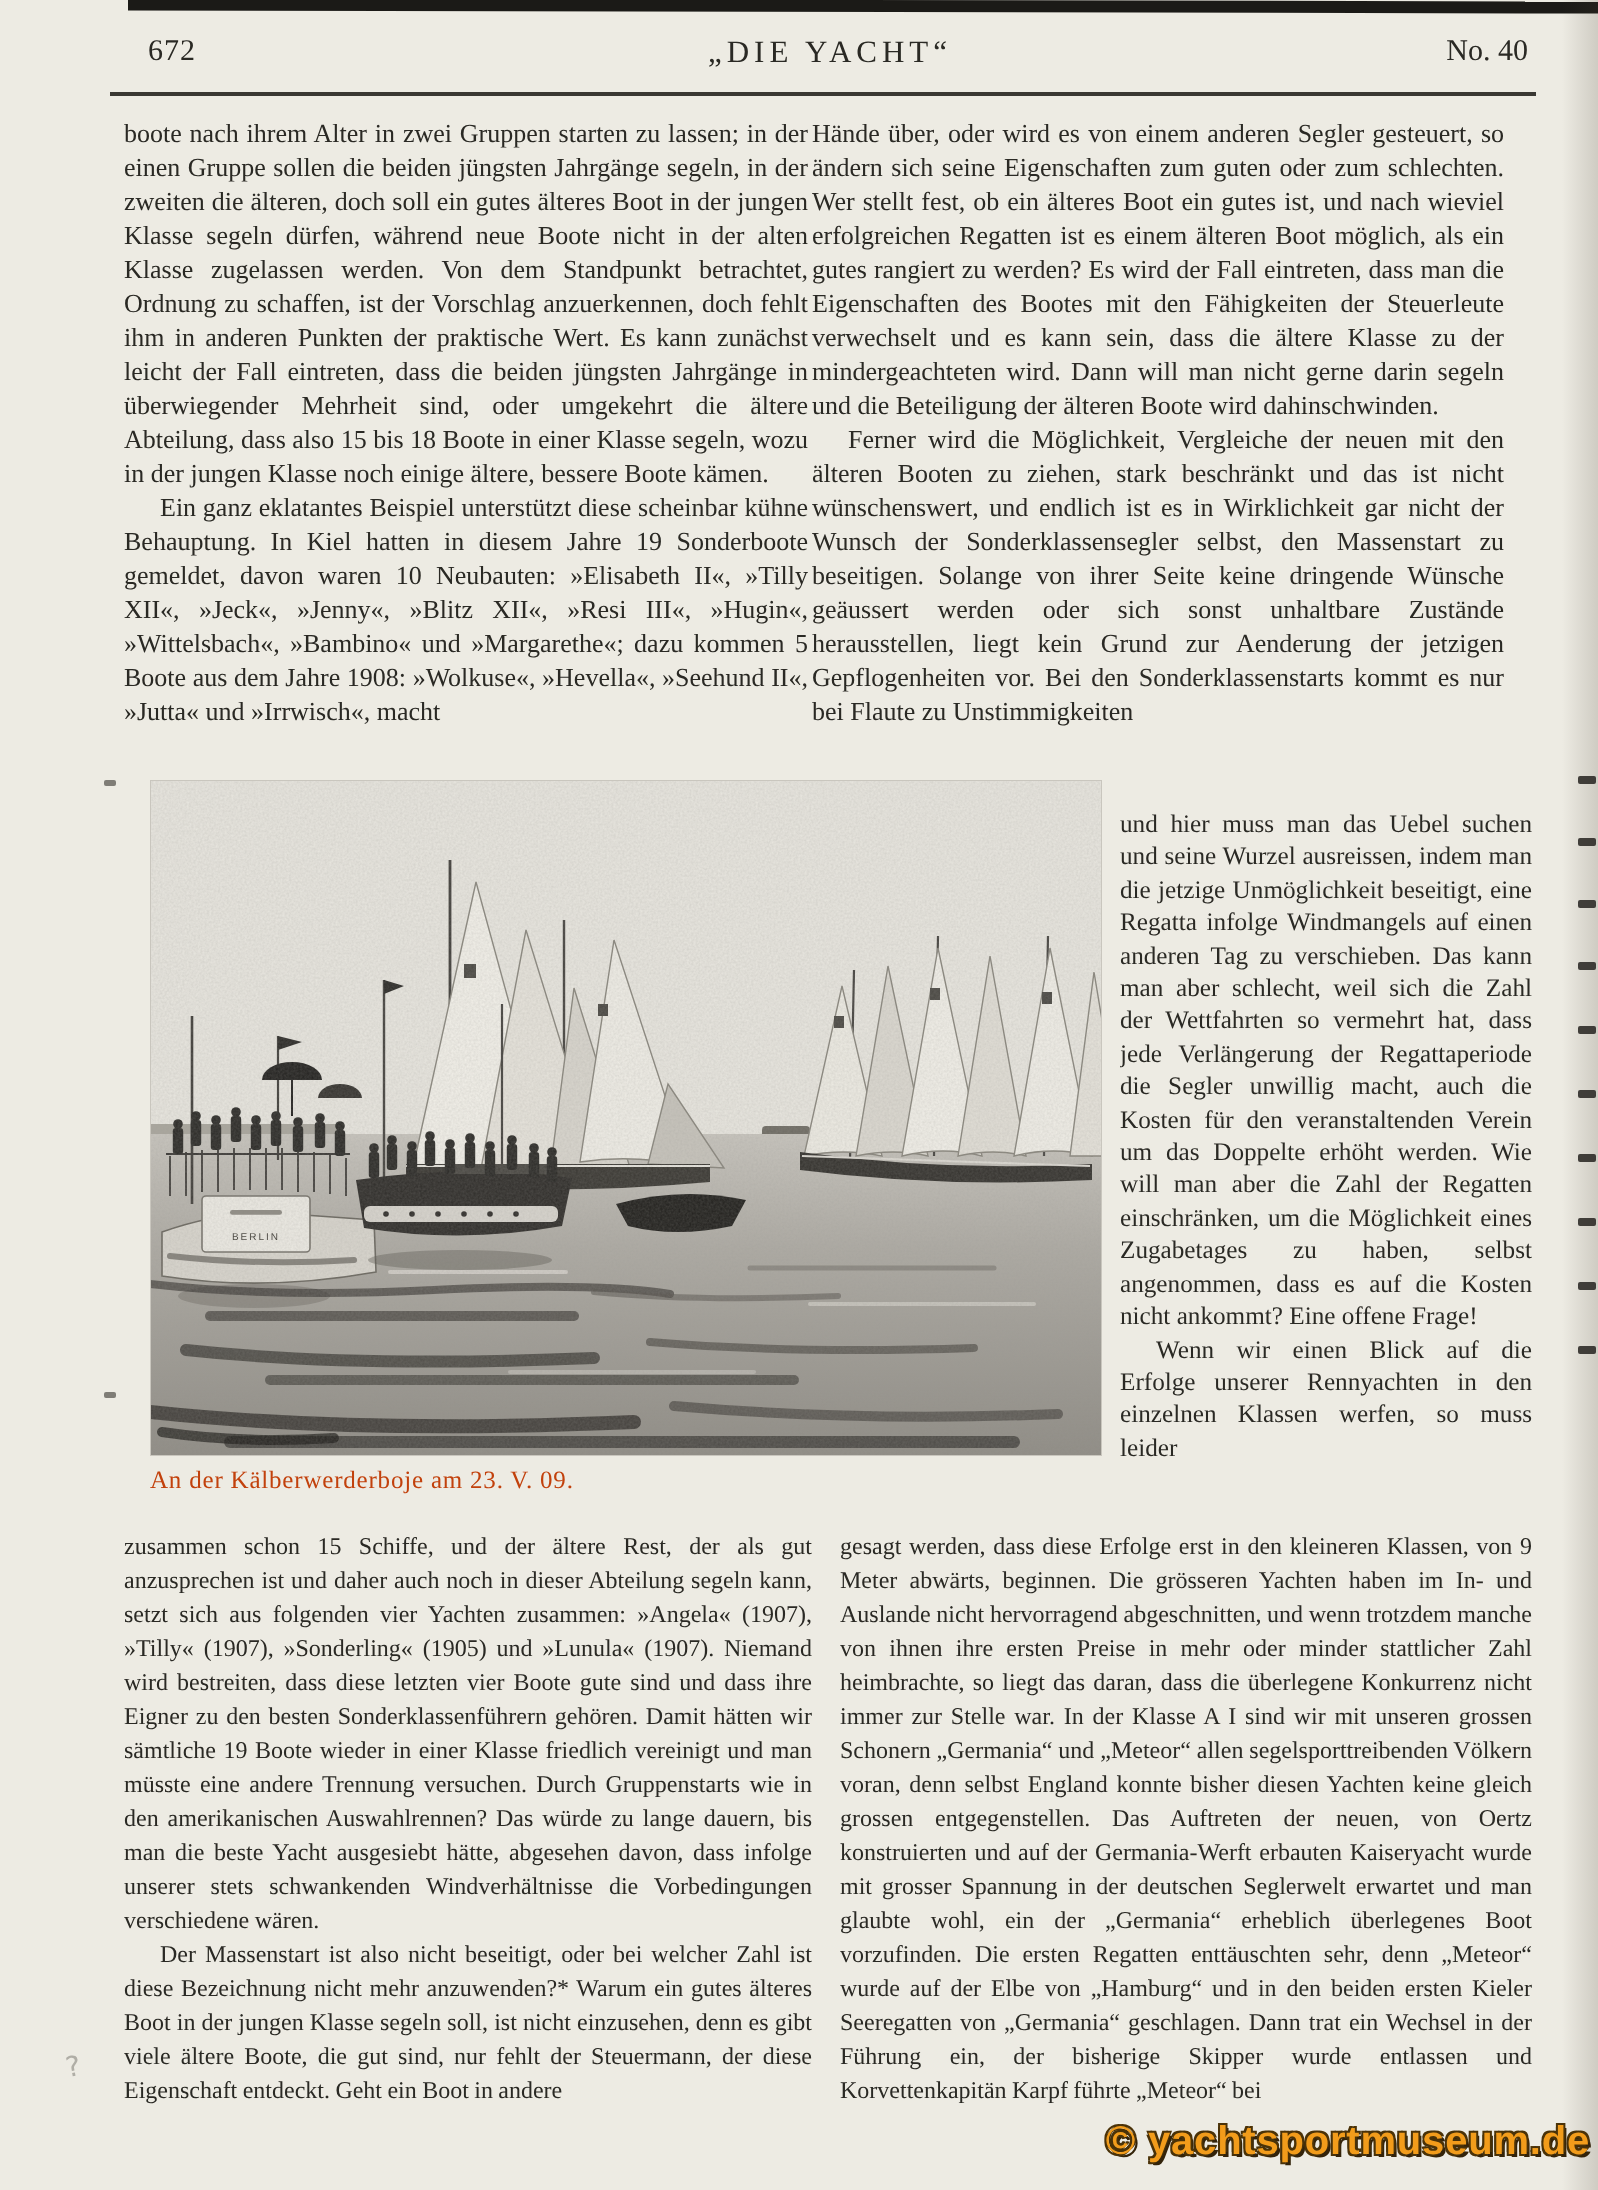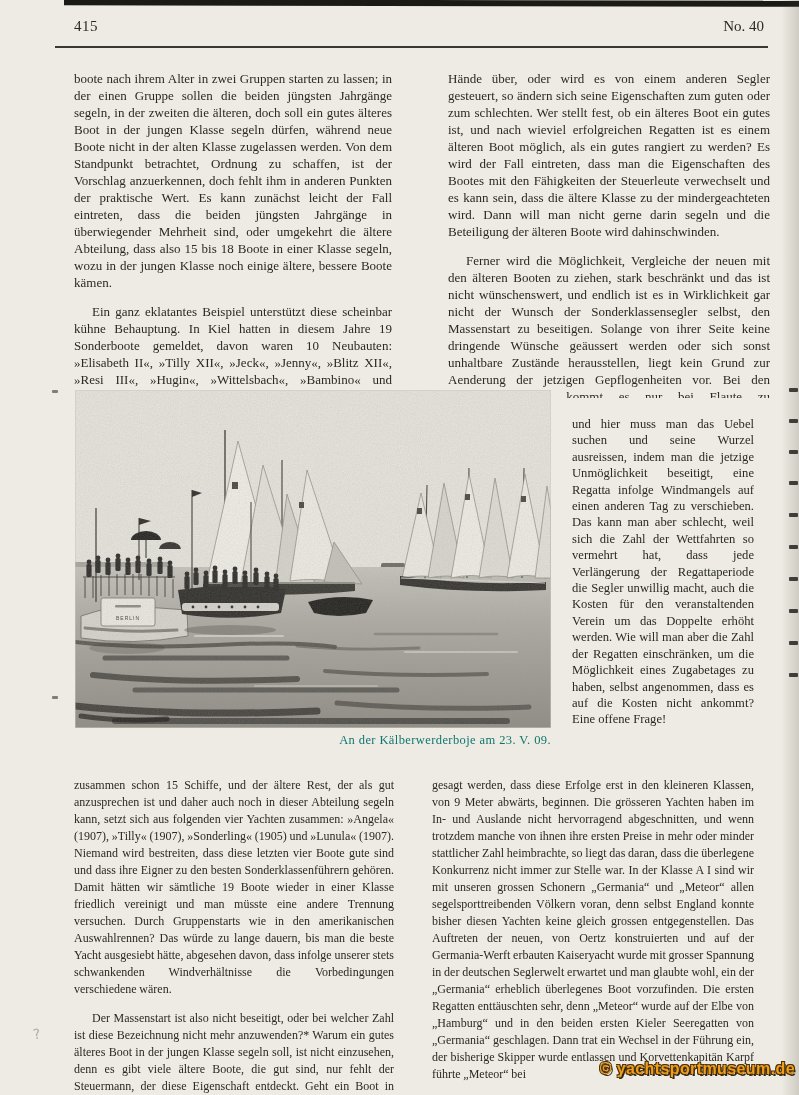--- a/index.html
+++ b/index.html
@@ -19,38 +19,38 @@
   .pencil{position:absolute;left:33px;top:1026px;font-size:14px;color:#75726a;opacity:.5;
     transform:rotate(-10deg);font-family:"DejaVu Sans",sans-serif;}
   
   .header{position:absolute;top:18px;left:62px;width:706px;height:24px;}
   .h-num{position:absolute;left:12px;top:0;font-size:15px;letter-spacing:.5px;}
   .h-title{position:absolute;left:0;right:0;top:0;text-align:center;font-size:15.5px;letter-spacing:2.5px;}
   .h-issue{position:absolute;right:4px;top:0;font-size:15px;}
   .h-rule{position:absolute;top:46px;left:55px;width:713px;height:2px;background:#3a3833;}
   
   .col{position:absolute;overflow:hidden;}
-  .para{margin:12px;text-align:justify;hyphens:auto;-webkit-hyphens:auto;}
+  .para{margin:0;text-align:justify;hyphens:auto;-webkit-hyphens:auto;}
   .indent{text-indent:18px;}
   .col-top{font-size:13px;line-height:17px;}
   .col-narrow{font-size:12.6px;line-height:16.4px;}
   .col-bottom{font-size:12px;line-height:17px;word-spacing:-.3px;}
   #left-top{left:62px;top:58px;width:342px;height:334px;}
-  #right-top{left:436px;top:58px;width:346px;height:340px;}
+  #right-top{left:406px;top:58px;width:346px;height:340px;}
   #right-narrow{left:560px;top:404px;width:206px;height:362px;}
   #left-bottom{left:62px;top:765px;width:344px;height:330px;}
   #right-bottom{left:420px;top:765px;width:346px;height:330px;}
   
   .photo{position:absolute;left:75px;top:390px;width:476px;height:338px;}
-  .caption{position:absolute;left:75px;top:733px;width:476px;text-align:right;
-    font-size:12.5px;letter-spacing:.4px;color:#0f766e;}
+  .caption{position:absolute;left:75px;top:733px;width:476px;text-align:left;
+    font-size:12.5px;letter-spacing:.4px;color:#c2410c;}
   
   .watermark{position:absolute;right:4px;top:1060px;z-index:9;
     font-family:"Liberation Sans","DejaVu Sans",sans-serif;
-    font-weight:bold;font-size:16px;letter-spacing:.4px;color:#f29c1b;
+    font-weight:bold;font-size:20px;letter-spacing:.4px;color:#f29c1b;
     text-shadow:-1px -1px 0 #4a3208,1px -1px 0 #4a3208,-1px 1px 0 #4a3208,1.5px 1.5px 0 #33230a;}
 </style>
 </head>
 <body>
 
 <div class="scan-strip-top"></div>
 <div class="page-edge-right"></div>
 <div class="tick r" style="top:388px"></div>
 <div class="tick r" style="top:419px"></div>
 <div class="tick r" style="top:450px"></div>
@@ -59,37 +59,39 @@
 <div class="tick r" style="top:545px"></div>
 <div class="tick r" style="top:577px"></div>
 <div class="tick r" style="top:609px"></div>
 <div class="tick r" style="top:641px"></div>
 <div class="tick r" style="top:673px"></div>
 <div class="tick l" style="top:390px"></div>
 <div class="tick l" style="top:696px"></div>
 <div class="pencil">?</div>
 
 <div class="header">
-  <span class="h-num">415</span>
+  <span class="h-num">672</span>
+  <span class="h-title">„DIE YACHT“</span>
   <span class="h-issue">No. 40</span>
 </div>
 <div class="h-rule"></div>
 
 <div id="left-top" class="col col-top">
   <p class="para">boote nach ihrem Alter in zwei Gruppen starten zu lassen; in der einen Gruppe sollen die beiden jüngsten Jahrgänge segeln, in der zweiten die älteren, doch soll ein gutes älteres Boot in der jungen Klasse segeln dürfen, während neue Boote nicht in der alten Klasse zugelassen werden. Von dem Standpunkt betrachtet, Ordnung zu schaffen, ist der Vorschlag anzuerkennen, doch fehlt ihm in anderen Punkten der praktische Wert. Es kann zunächst leicht der Fall eintreten, dass die beiden jüngsten Jahrgänge in überwiegender Mehrheit sind, oder umgekehrt die ältere Abteilung, dass also 15 bis 18 Boote in einer Klasse segeln, wozu in der jungen Klasse noch einige ältere, bessere Boote kämen.</p>
   <p class="para indent">Ein ganz eklatantes Beispiel unterstützt diese scheinbar kühne Behauptung. In Kiel hatten in diesem Jahre 19 Sonderboote gemeldet, davon waren 10 Neubauten: »Elisabeth II«, »Tilly XII«, »Jeck«, »Jenny«, »Blitz XII«, »Resi III«, »Hugin«, »Wittelsbach«, »Bambino« und »Margarethe«; dazu kommen 5 Boote aus dem Jahre 1908: »Wolkuse«, »Hevella«, »Seehund II«, »Jutta« und »Irrwisch«, macht</p>
 </div>
 
 <div id="right-top" class="col col-top">
   <p class="para">Hände über, oder wird es von einem anderen Segler gesteuert, so ändern sich seine Eigenschaften zum guten oder zum schlechten. Wer stellt fest, ob ein älteres Boot ein gutes ist, und nach wieviel erfolgreichen Regatten ist es einem älteren Boot möglich, als ein gutes rangiert zu werden? Es wird der Fall eintreten, dass man die Eigenschaften des Bootes mit den Fähigkeiten der Steuerleute verwechselt und es kann sein, dass die ältere Klasse zu der mindergeachteten wird. Dann will man nicht gerne darin segeln und die Beteiligung der älteren Boote wird dahinschwinden.</p>
   <p class="para indent">Ferner wird die Möglichkeit, Vergleiche der neuen mit den älteren Booten zu ziehen, stark beschränkt und das ist nicht wünschenswert, und endlich ist es in Wirklichkeit gar nicht der Wunsch der Sonderklassensegler selbst, den Massenstart zu beseitigen. Solange von ihrer Seite keine dringende Wünsche geäussert werden oder sich sonst unhaltbare Zustände herausstellen, liegt kein Grund zur Aenderung der jetzigen Gepflogenheiten vor. Bei den Sonderklassenstarts kommt es nur bei Flaute zu Unstimmigkeiten</p>
 </div>
 
 <div id="right-narrow" class="col col-narrow">
   <p class="para">und hier muss man das Uebel suchen und seine Wurzel ausreissen, indem man die jetzige Unmöglichkeit beseitigt, eine Regatta infolge Windmangels auf einen anderen Tag zu verschieben. Das kann man aber schlecht, weil sich die Zahl der Wettfahrten so vermehrt hat, dass jede Verlängerung der Regattaperiode die Segler unwillig macht, auch die Kosten für den veranstaltenden Verein um das Doppelte erhöht werden. Wie will man aber die Zahl der Regatten einschränken, um die Möglichkeit eines Zugabetages zu haben, selbst angenommen, dass es auf die Kosten nicht ankommt? Eine offene Frage!</p>
+  <p class="para indent">Wenn wir einen Blick auf die Erfolge unserer Rennyachten in den einzelnen Klassen werfen, so muss leider</p>
 </div>
 
 <div id="left-bottom" class="col col-bottom">
   <p class="para">zusammen schon 15 Schiffe, und der ältere Rest, der als gut anzusprechen ist und daher auch noch in dieser Abteilung segeln kann, setzt sich aus folgenden vier Yachten zusammen: »Angela« (1907), »Tilly« (1907), »Sonderling« (1905) und »Lunula« (1907). Niemand wird bestreiten, dass diese letzten vier Boote gute sind und dass ihre Eigner zu den besten Sonderklassenführern gehören. Damit hätten wir sämtliche 19 Boote wieder in einer Klasse friedlich vereinigt und man müsste eine andere Trennung versuchen. Durch Gruppenstarts wie in den amerikanischen Auswahlrennen? Das würde zu lange dauern, bis man die beste Yacht ausgesiebt hätte, abgesehen davon, dass infolge unserer stets schwankenden Windverhältnisse die Vorbedingungen verschiedene wären.</p>
   <p class="para indent">Der Massenstart ist also nicht beseitigt, oder bei welcher Zahl ist diese Bezeichnung nicht mehr anzuwenden?* Warum ein gutes älteres Boot in der jungen Klasse segeln soll, ist nicht einzusehen, denn es gibt viele ältere Boote, die gut sind, nur fehlt der Steuermann, der diese Eigenschaft entdeckt. Geht ein Boot in andere</p>
 </div>
 
 <div id="right-bottom" class="col col-bottom">
   <p class="para">gesagt werden, dass diese Erfolge erst in den kleineren Klassen, von 9 Meter abwärts, beginnen. Die grösseren Yachten haben im In- und Auslande nicht hervorragend abgeschnitten, und wenn trotzdem manche von ihnen ihre ersten Preise in mehr oder minder stattlicher Zahl heimbrachte, so liegt das daran, dass die überlegene Konkurrenz nicht immer zur Stelle war. In der Klasse A I sind wir mit unseren grossen Schonern „Germania“ und „Meteor“ allen segelsporttreibenden Völkern voran, denn selbst England konnte bisher diesen Yachten keine gleich grossen entgegenstellen. Das Auftreten der neuen, von Oertz konstruierten und auf der Germania-Werft erbauten Kaiseryacht wurde mit grosser Spannung in der deutschen Seglerwelt erwartet und man glaubte wohl, ein der „Germania“ erheblich überlegenes Boot vorzufinden. Die ersten Regatten enttäuschten sehr, denn „Meteor“ wurde auf der Elbe von „Hamburg“ und in den beiden ersten Kieler Seeregatten von „Germania“ geschlagen. Dann trat ein Wechsel in der Führung ein, der bisherige Skipper wurde entlassen und Korvettenkapitän Karpf führte „Meteor“ bei</p>
 </div>

